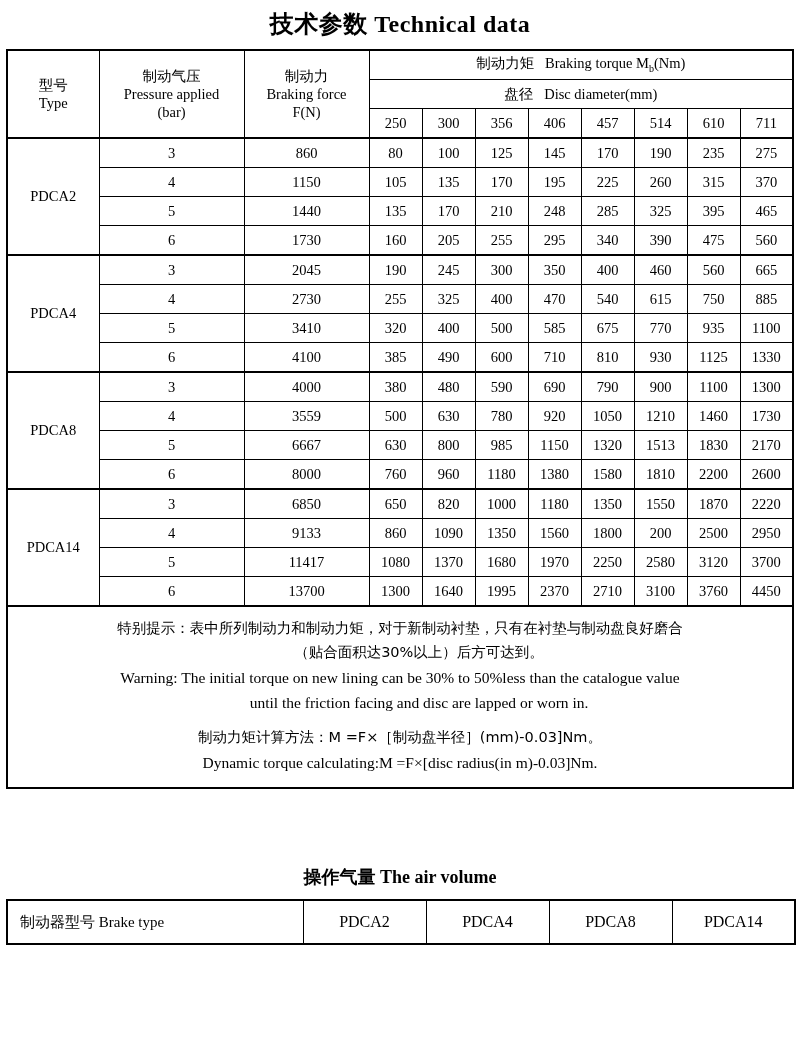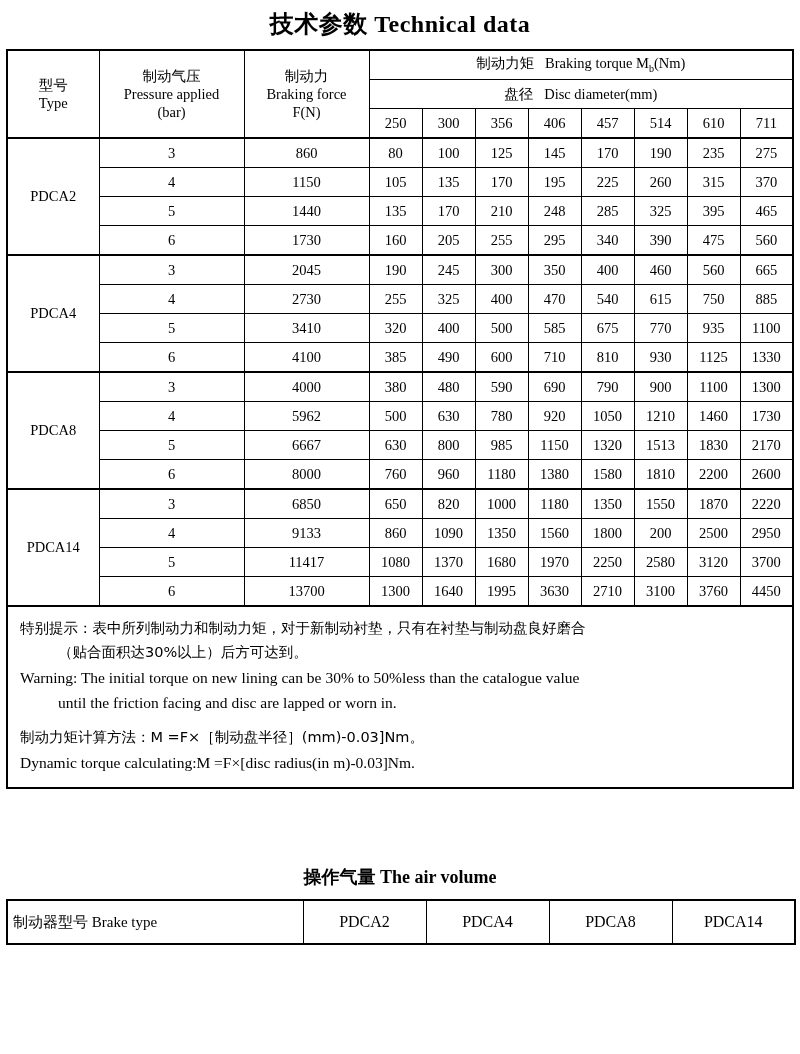--- a/index.html
+++ b/index.html
@@ -58,20 +58,21 @@
     border: 2px solid #000;
   }
   .notes {
     border: 2px solid #000;
     border-top: none;
     width: 788px;
     box-sizing: border-box;
     padding: 10px 12px 12px 12px;
     font-size: 15.5px;
     line-height: 1.65;
+    text-align: center;
   }
   .notes p {
     margin: 0;
   }
   .cn {
     font-family: "DejaVu Sans", "Liberation Sans", sans-serif;
     font-size: 14.5px;
   }
   .indent-3 { padding-left: 38px; }
   .gap-line { height: 10px; }
@@ -90,21 +91,21 @@
   }
   table.air td {
     border: 1px solid #000;
     text-align: center;
     vertical-align: middle;
     height: 40px;
     font-size: 16px;
   }
   table.air td.label {
     text-align: left;
-    padding-left: 5px;
+    padding-left: 12px;
     font-size: 15px;
   }
   sub { font-size: 10px; }
   sup { font-size: 10px; }
 </style>
 </head>
 <body>
 
 <div class="page">
 
@@ -272,21 +273,21 @@
         <td>480</td>
         <td>590</td>
         <td>690</td>
         <td>790</td>
         <td>900</td>
         <td>1100</td>
         <td>1300</td>
       </tr>
       <tr>
         <td>4</td>
-        <td>5962</td>
+        <td>3559</td>
         <td>500</td>
         <td>630</td>
         <td>780</td>
         <td>920</td>
         <td>1050</td>
         <td>1210</td>
         <td>1460</td>
         <td>1730</td>
       </tr>
       <tr>
@@ -350,21 +351,21 @@
         <td>2580</td>
         <td>3120</td>
         <td>3700</td>
       </tr>
       <tr>
         <td>6</td>
         <td>13700</td>
         <td>1300</td>
         <td>1640</td>
         <td>1995</td>
-        <td>3630</td>
+        <td>2370</td>
         <td>2710</td>
         <td>3100</td>
         <td>3760</td>
         <td>4450</td>
       </tr>
     </tbody>
   </table>
 
   <div class="notes">
     <p class="cn">特别提示：表中所列制动力和制动力矩，对于新制动衬垫，只有在衬垫与制动盘良好磨合</p>

